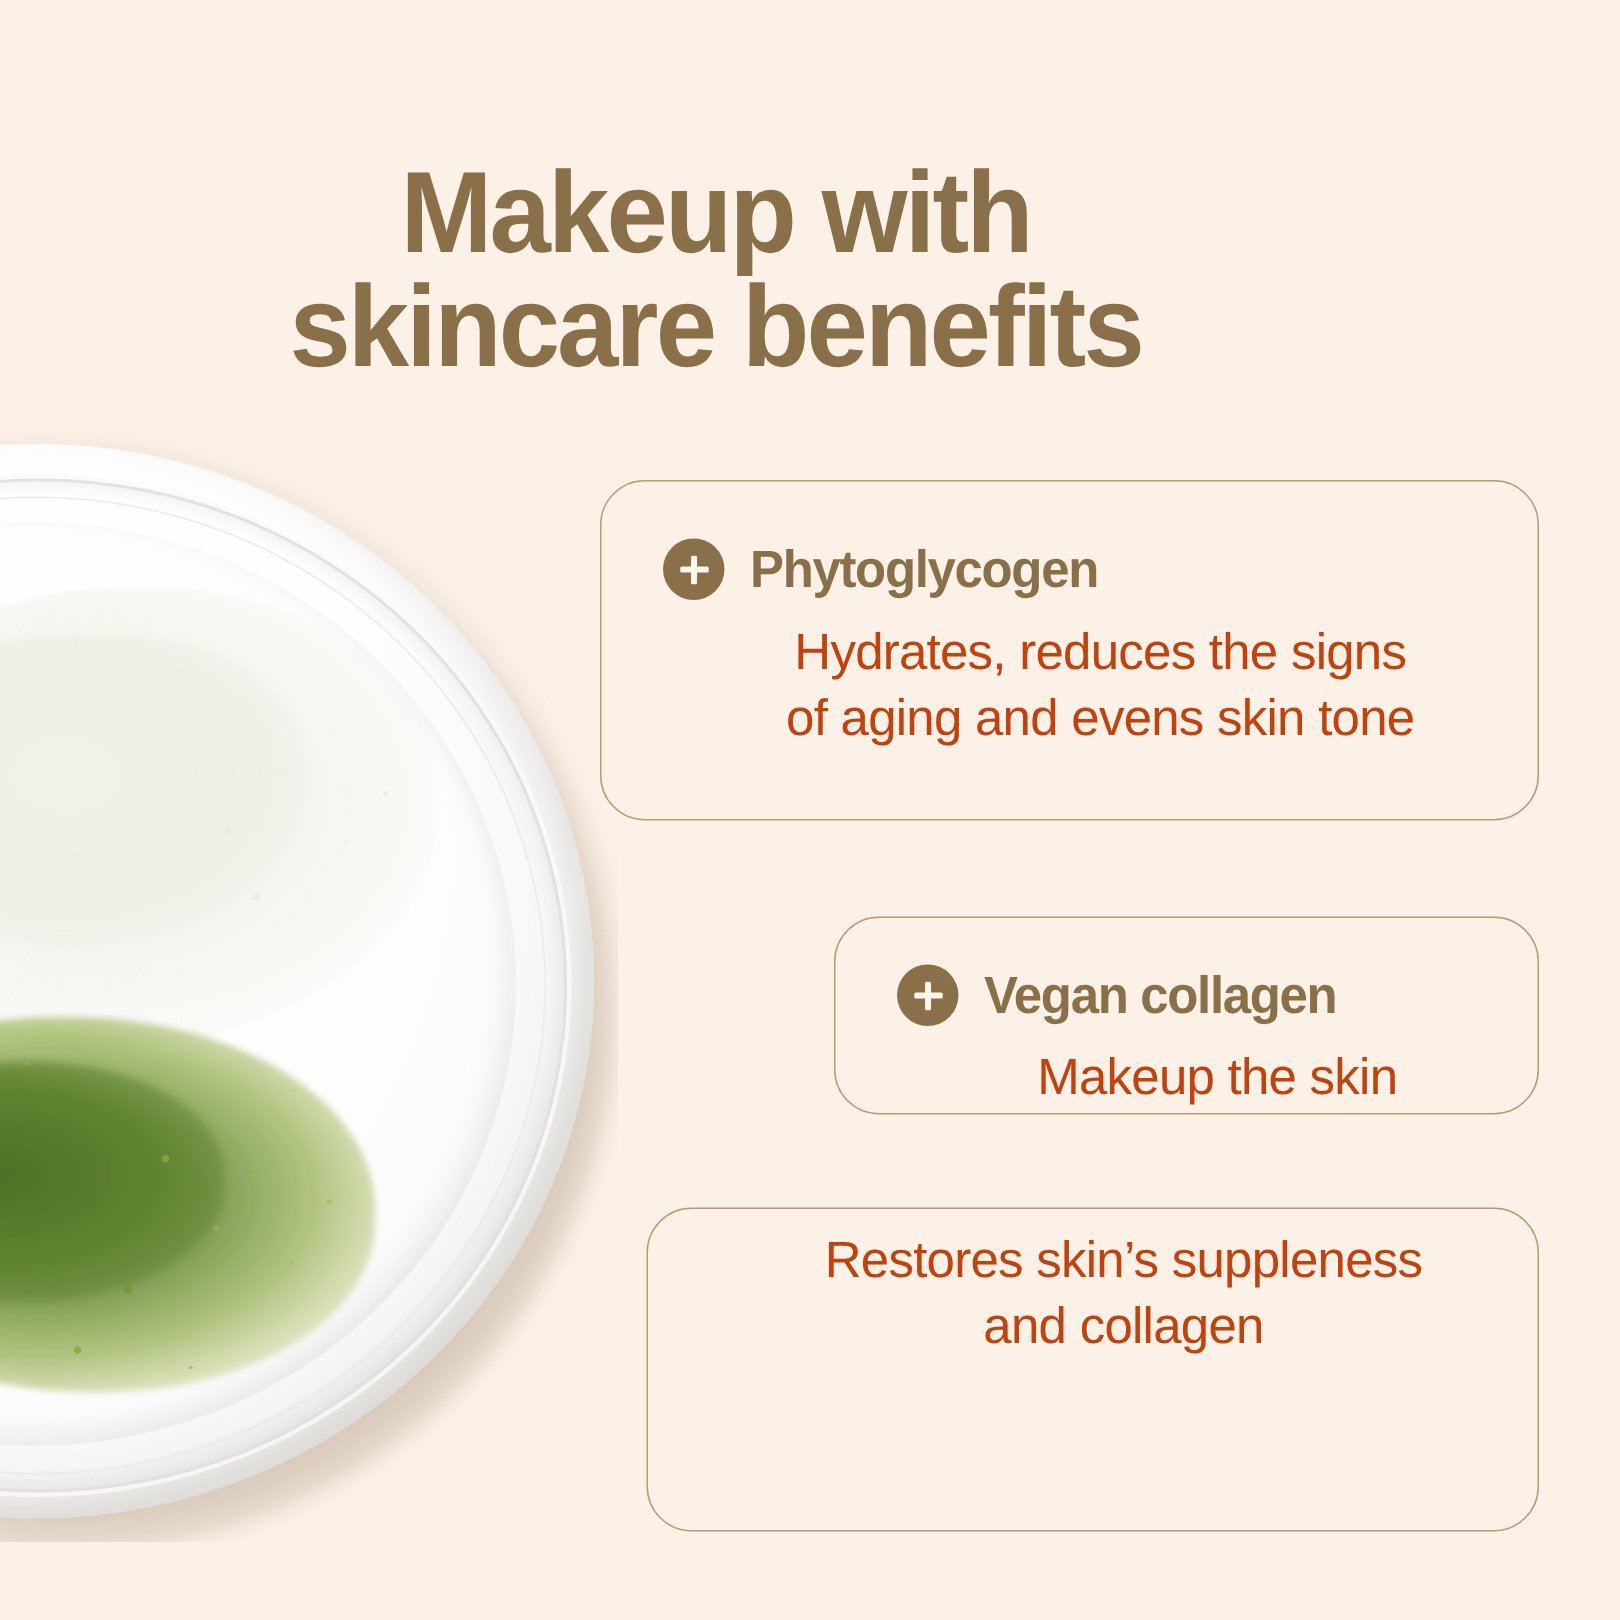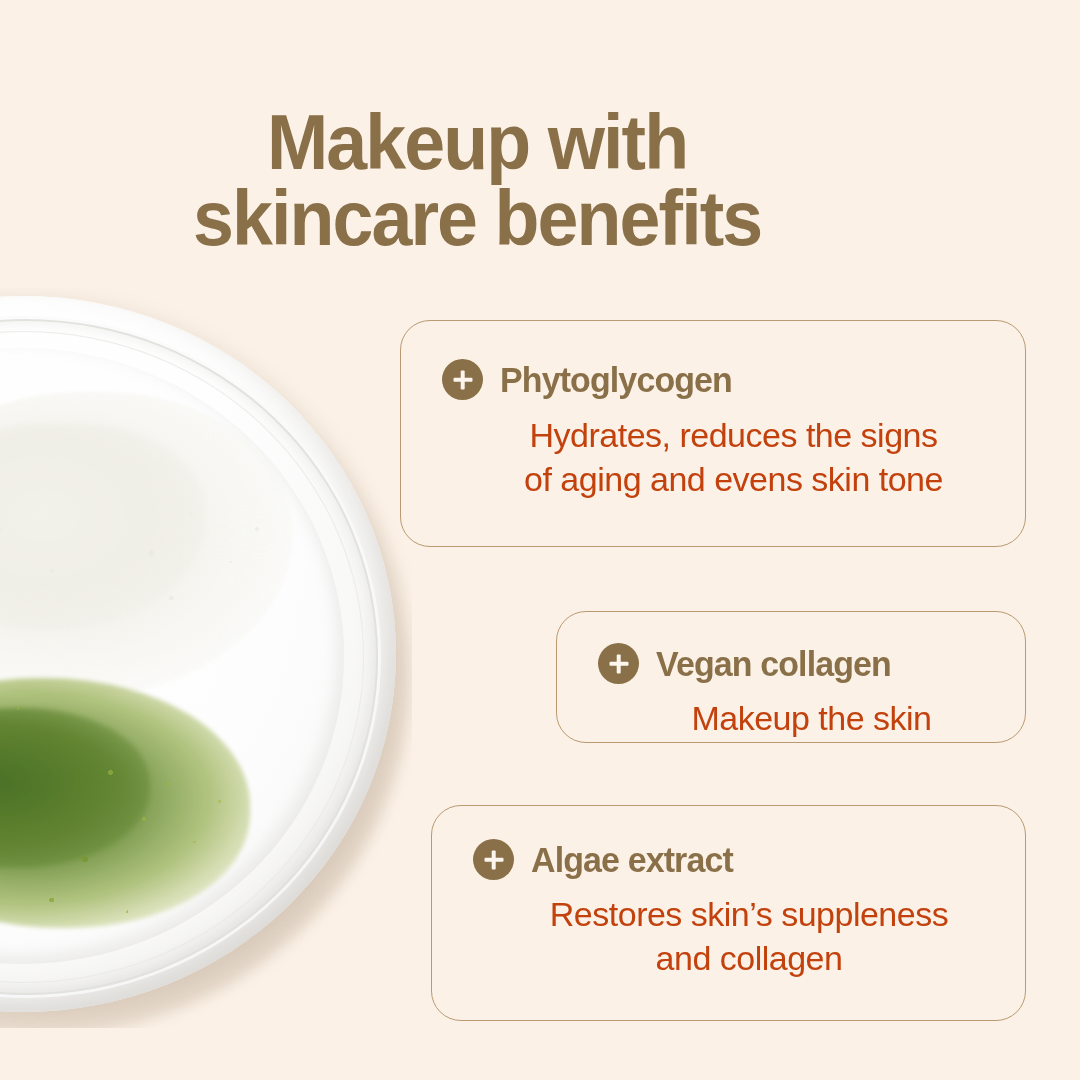--- a/index.html
+++ b/index.html
@@ -289,21 +289,17 @@
 
   <div class="card" id="card-2">
     <div class="card-head">
       <span class="plus-badge"></span>
       <span class="card-title">Vegan collagen</span>
     </div>
     <div class="card-body">Makeup the skin</div>
   </div>
 
   <div class="card" id="card-3">
-    <div class="card-head">
-      <span class="plus-badge"></span>
-      <span class="card-title">Algae extract</span>
-    </div>
     <div class="card-body">Restores skin’s suppleness
 and collagen</div>
   </div>
 
 </div>
 
 </body></html>

